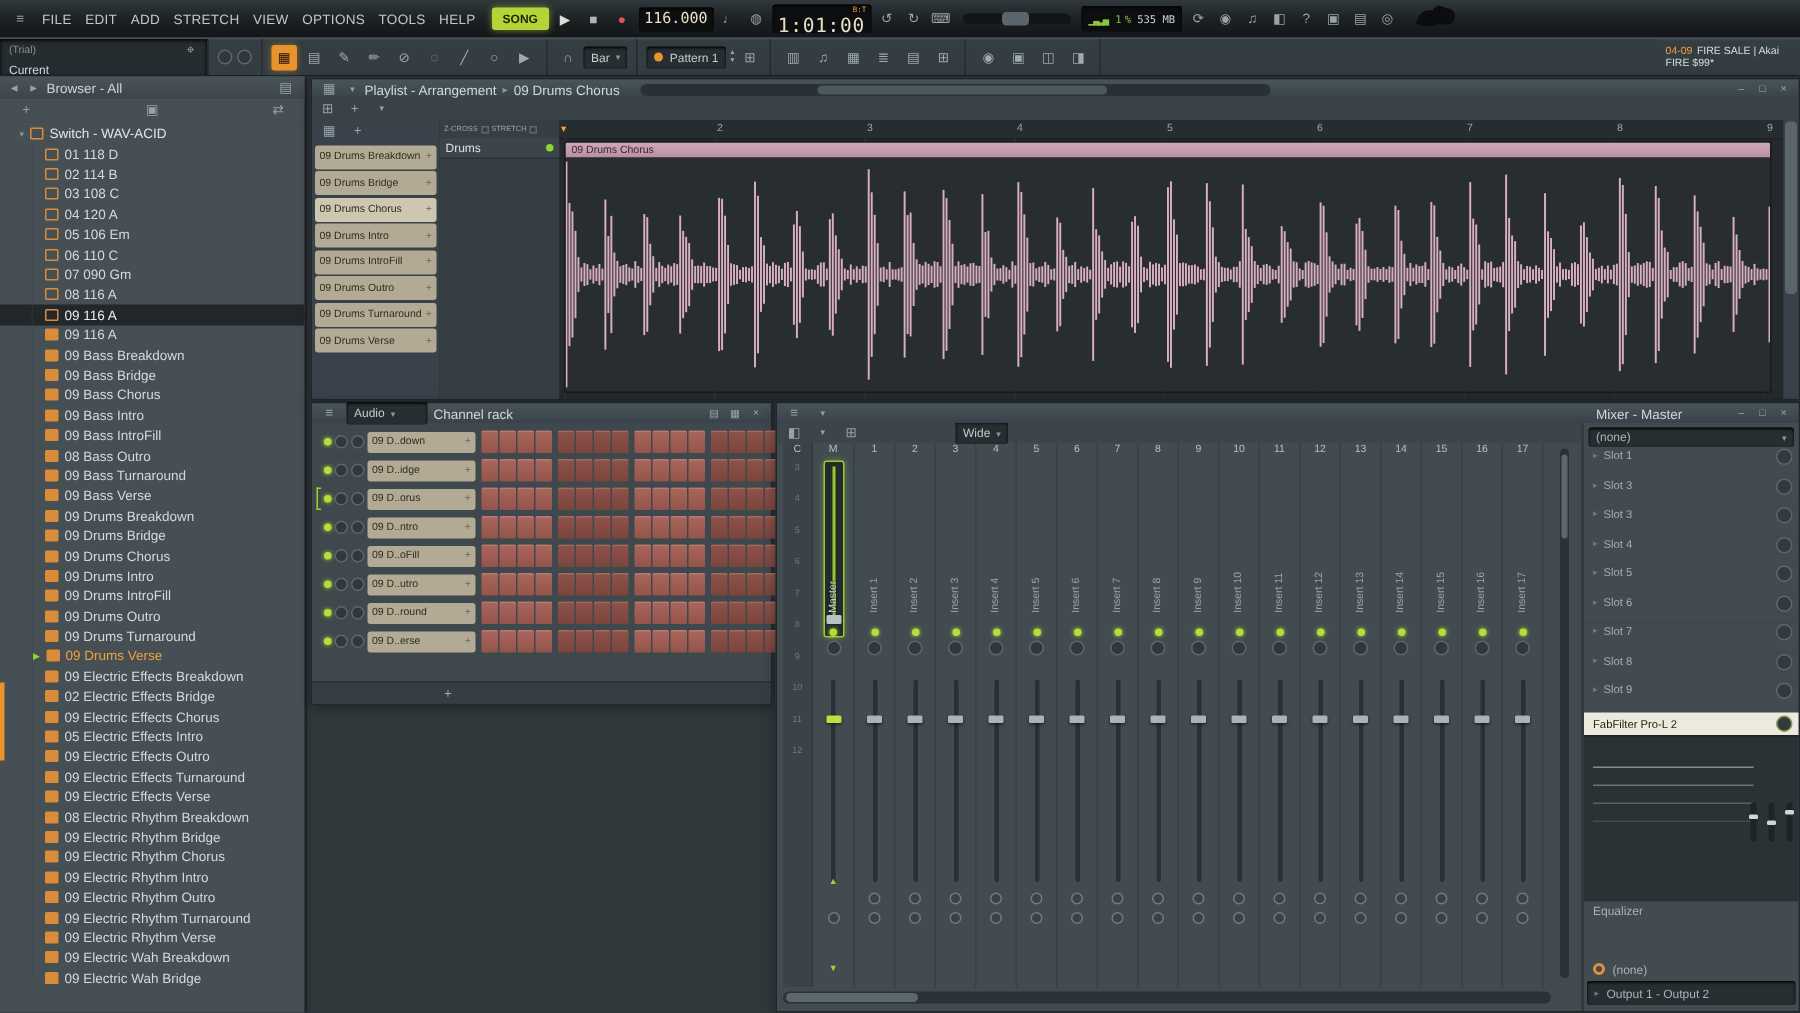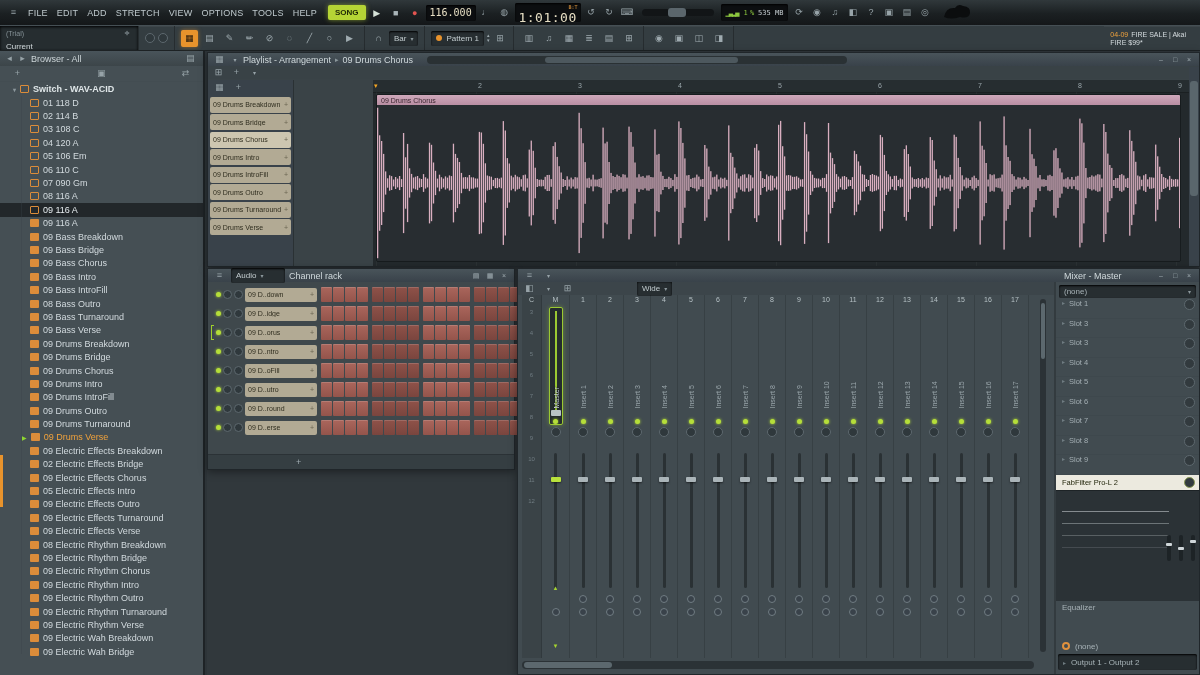--- a/index.html
+++ b/index.html
@@ -53,21 +53,21 @@
   #promo .l1 b{color:#f0a23c;font-weight:normal;margin-right:3px;}
   #promo .l2{font-size:7px;color:#d6dde0;}
   
   #browser{position:absolute;left:0;top:51px;width:205px;bottom:0;background:#454f54;
     border-right:2px solid #1e2326;box-sizing:border-box;}
   .br-head{height:15px;display:flex;align-items:center;gap:4px;padding:0 5px;font-size:9px;color:#ccd5d8;
     background:linear-gradient(#49545a,#3c4549);}
   .br-head .title{flex:1;}
   .br-tabs{height:15px;display:flex;align-items:center;justify-content:space-between;padding:0 10px;
     border-bottom:1px solid #39424621;}
-  .br-root{height:14px;display:flex;align-items:center;gap:4px;padding-left:13px;font-size:9px;color:#dfe6e8;font-weight:bold;}
+  .br-root{height:14px;display:flex;align-items:center;gap:4px;padding-left:13px;font-size:9px;color:#dfe6e8;}
   .br-root .ric{width:9px;height:8px;border:1px solid #db8c3a;border-radius:1px;box-sizing:border-box;}
   #browser-list{position:relative;font-size:9px;color:#d2dade;}
   #browser-list::before{content:"";position:absolute;left:21px;top:0;bottom:4px;width:1px;background:#3a434755;}
   .b-item{height:13.4px;display:flex;align-items:center;gap:4px;padding-left:30px;white-space:nowrap;}
   .b-item .b-ico{width:9px;height:8px;border-radius:1px;background:#db8c3a;flex:none;}
   .b-item.file .b-ico{background:transparent;border:1px solid #db8c3a;box-sizing:border-box;}
   .b-item.sel{background:#22272a;color:#e8eef1;}
   .b-item.playing{color:#f0a23c;padding-left:22px;}
   .b-play{color:#8ed631;font-size:6px;}
   #br-scrollmark{position:absolute;left:0;top:404px;width:3px;height:52px;background:#e8932c;}
@@ -559,20 +559,32 @@
             </div>
             <div class="clip-btn">
               <span class="clip-label">09 Drums Turnaround</span>
               <span class="clip-handle">+</span>
             </div>
             <div class="clip-btn">
               <span class="clip-label">09 Drums Verse</span>
               <span class="clip-handle">+</span>
             </div>
           </div>
+      </div>
+      <div id="track-col">
+        <div id="opt-row">
+          <span>Z-CROSS</span>
+          <span class="opt-box"></span>
+          <span>STRETCH</span>
+          <span class="opt-box"></span>
+        </div>
+        <div id="track-head">
+          <span>Drums</span>
+          <span class="tdot"></span>
+        </div>
       </div>
       <div id="lane">
         <div id="timeline">
           <span id="playhead">▾</span>
         <span class="bar-num" style="left: 105px;">2</span>
             <span class="bar-num" style="left: 205px;">3</span>
             <span class="bar-num" style="left: 305px;">4</span>
             <span class="bar-num" style="left: 405px;">5</span>
             <span class="bar-num" style="left: 505px;">6</span>
             <span class="bar-num" style="left: 605px;">7</span>

